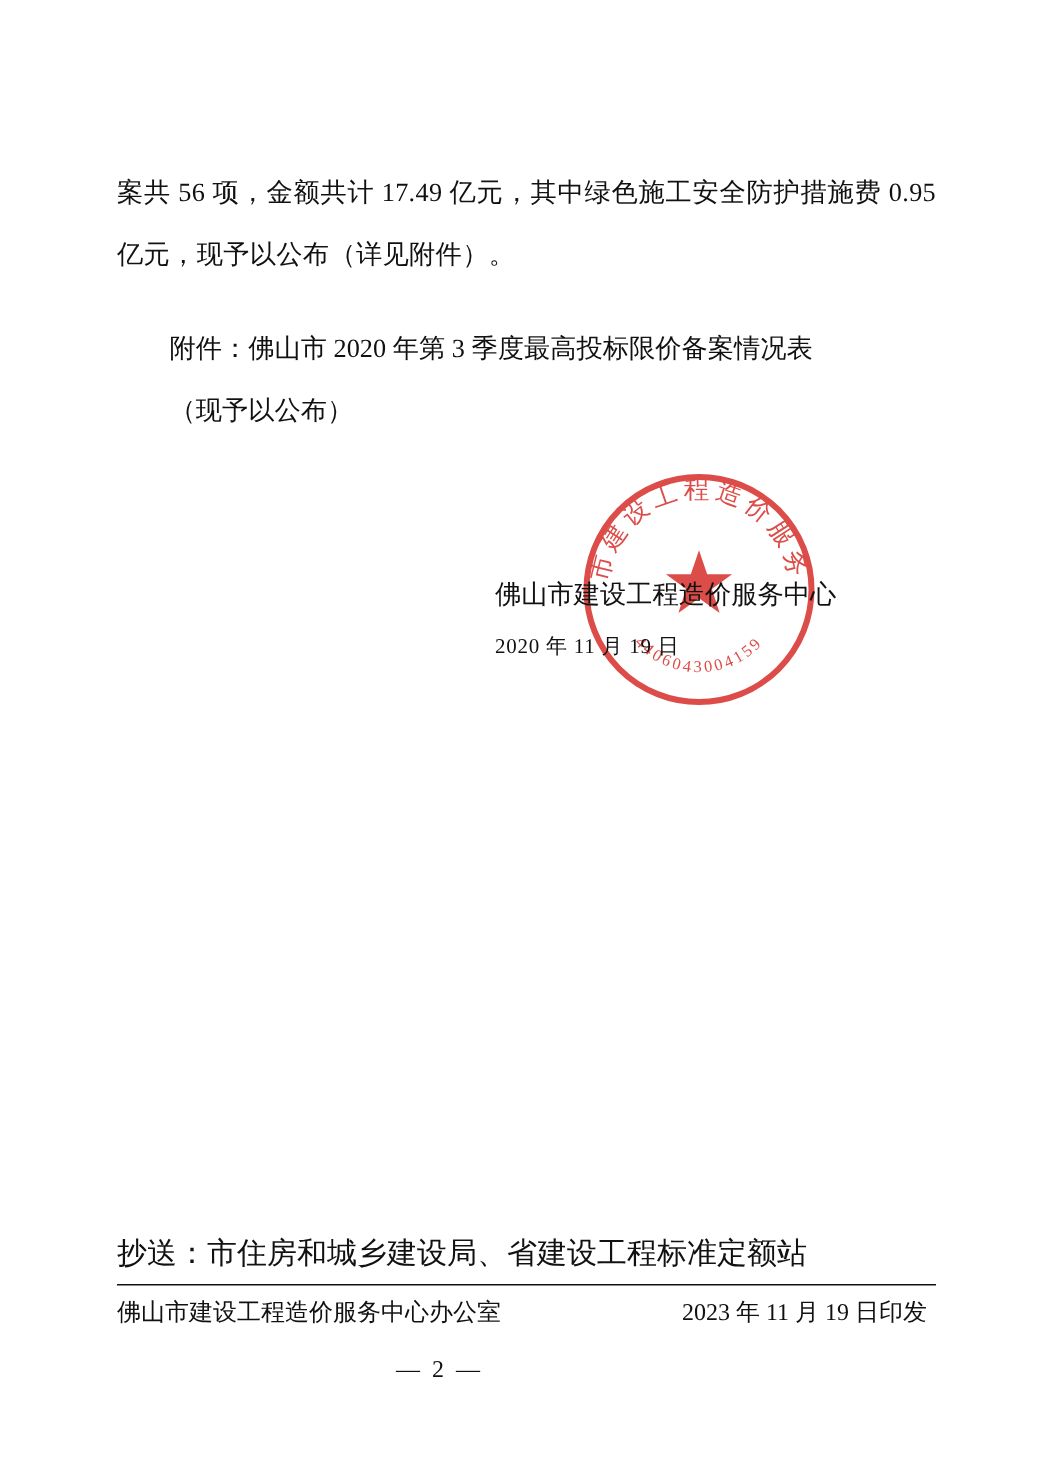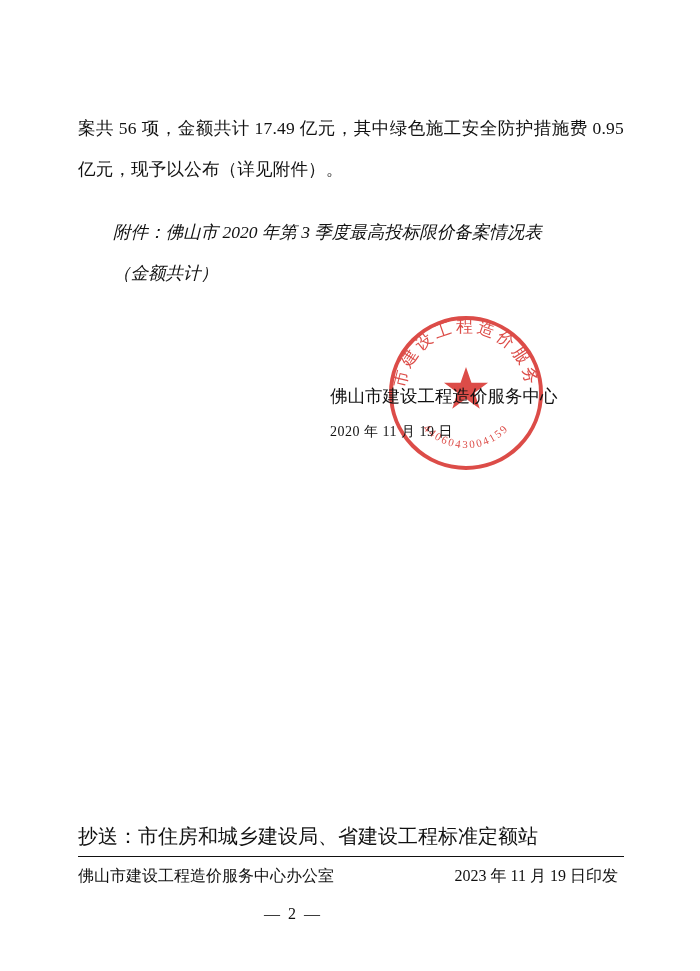--- a/index.html
+++ b/index.html
@@ -39,21 +39,20 @@
   .attach-block {
     position: absolute;
     left: 78px;
     top: 212px;
     width: 546px;
   }
   .attach-line {
     font-size: 17.5px;
     line-height: 41px;
     color: #111;
-    font-style: italic;
   }
   .attach-line.l1 { text-indent: 35px; }
   .attach-line.l2 { text-indent: 35px; }
 
   
   .sign-block {
     position: absolute;
     left: 330px;
     top: 378px;
     width: 280px;
@@ -128,21 +127,21 @@
 <body>
 
 <div class="page">
 
   <div class="body-block">
     <div class="para">案共 56 项，金额共计 17.49 亿元，其中绿色施工安全防护措施费 0.95 亿元，现予以公布（详见附件）。</div>
   </div>
 
   <div class="attach-block">
     <div class="attach-line l1">附件：佛山市 2020 年第 3 季度最高投标限价备案情况表</div>
-    <div class="attach-line l2">（金额共计）</div>
+    <div class="attach-line l2">（现予以公布）</div>
   </div>
 
   <div class="seal">
     <svg width="162" height="162" viewBox="0 0 162 162" xmlns="http://www.w3.org/2000/svg">
       <defs>
         <path id="arcTop" d="M 20,81 A 61,61 0 0 1 142,81" fill="none"></path>
         <path id="arcBottom" d="M 33,110 A 57,57 0 0 0 129,110" fill="none"></path>
       </defs>
       <g opacity="0.88">
         <circle cx="81" cy="81" r="75" fill="none" stroke="#d8342f" stroke-width="4"></circle>

